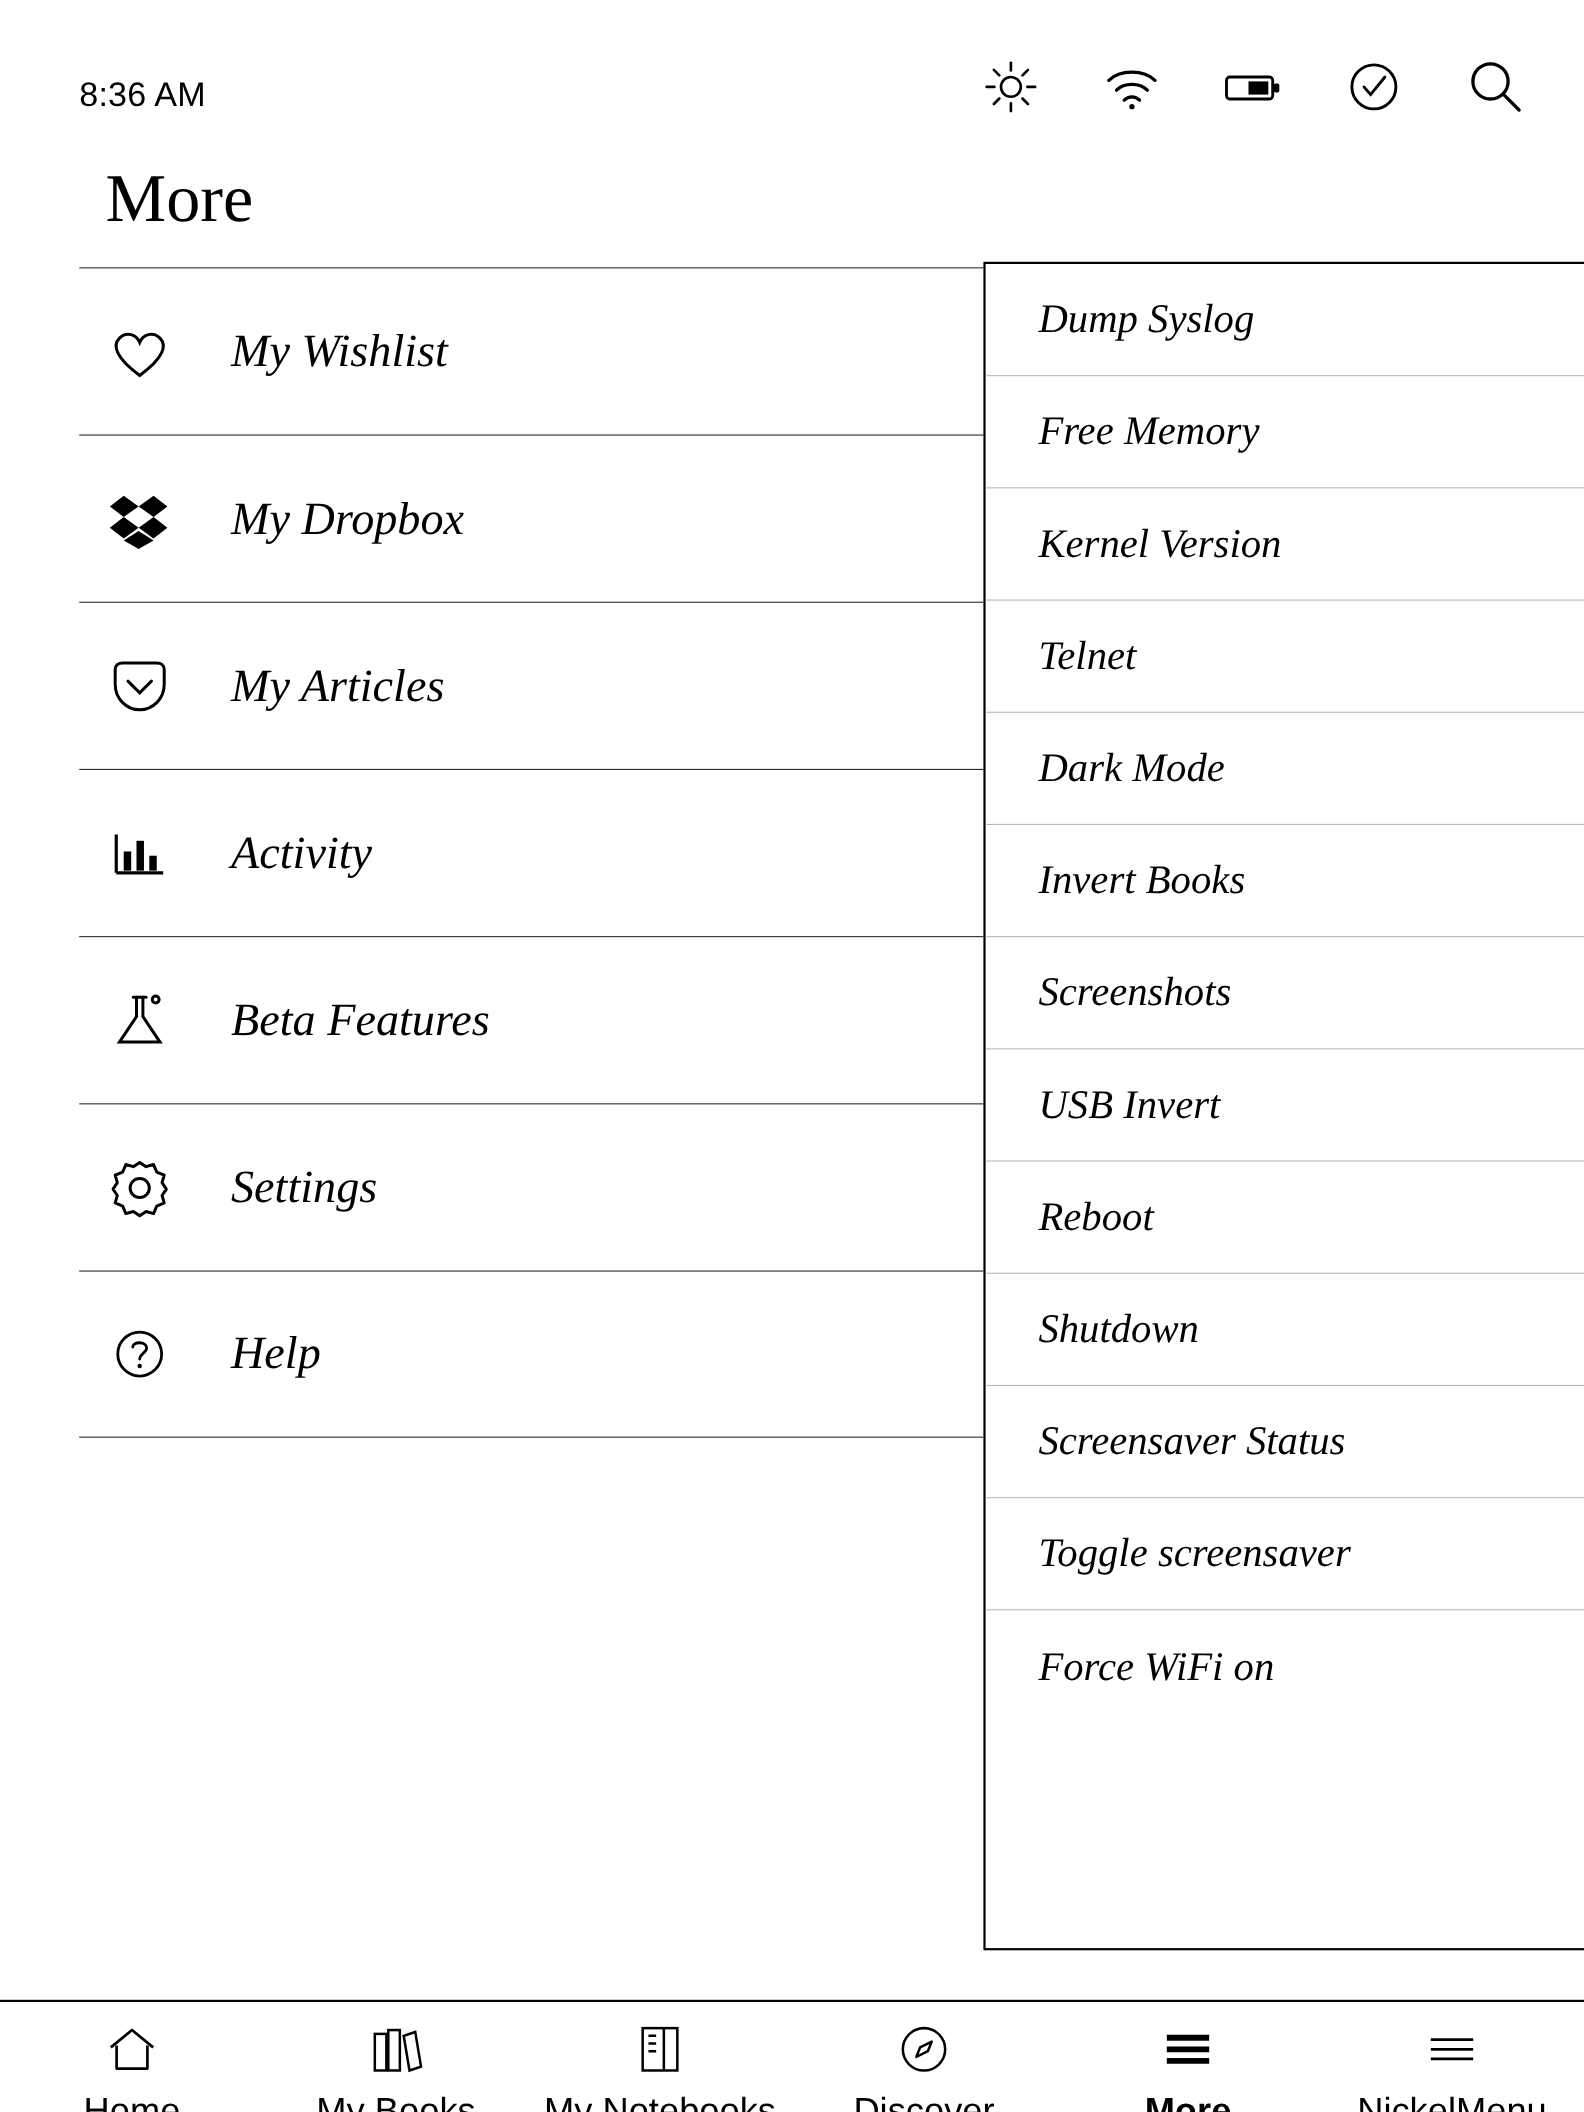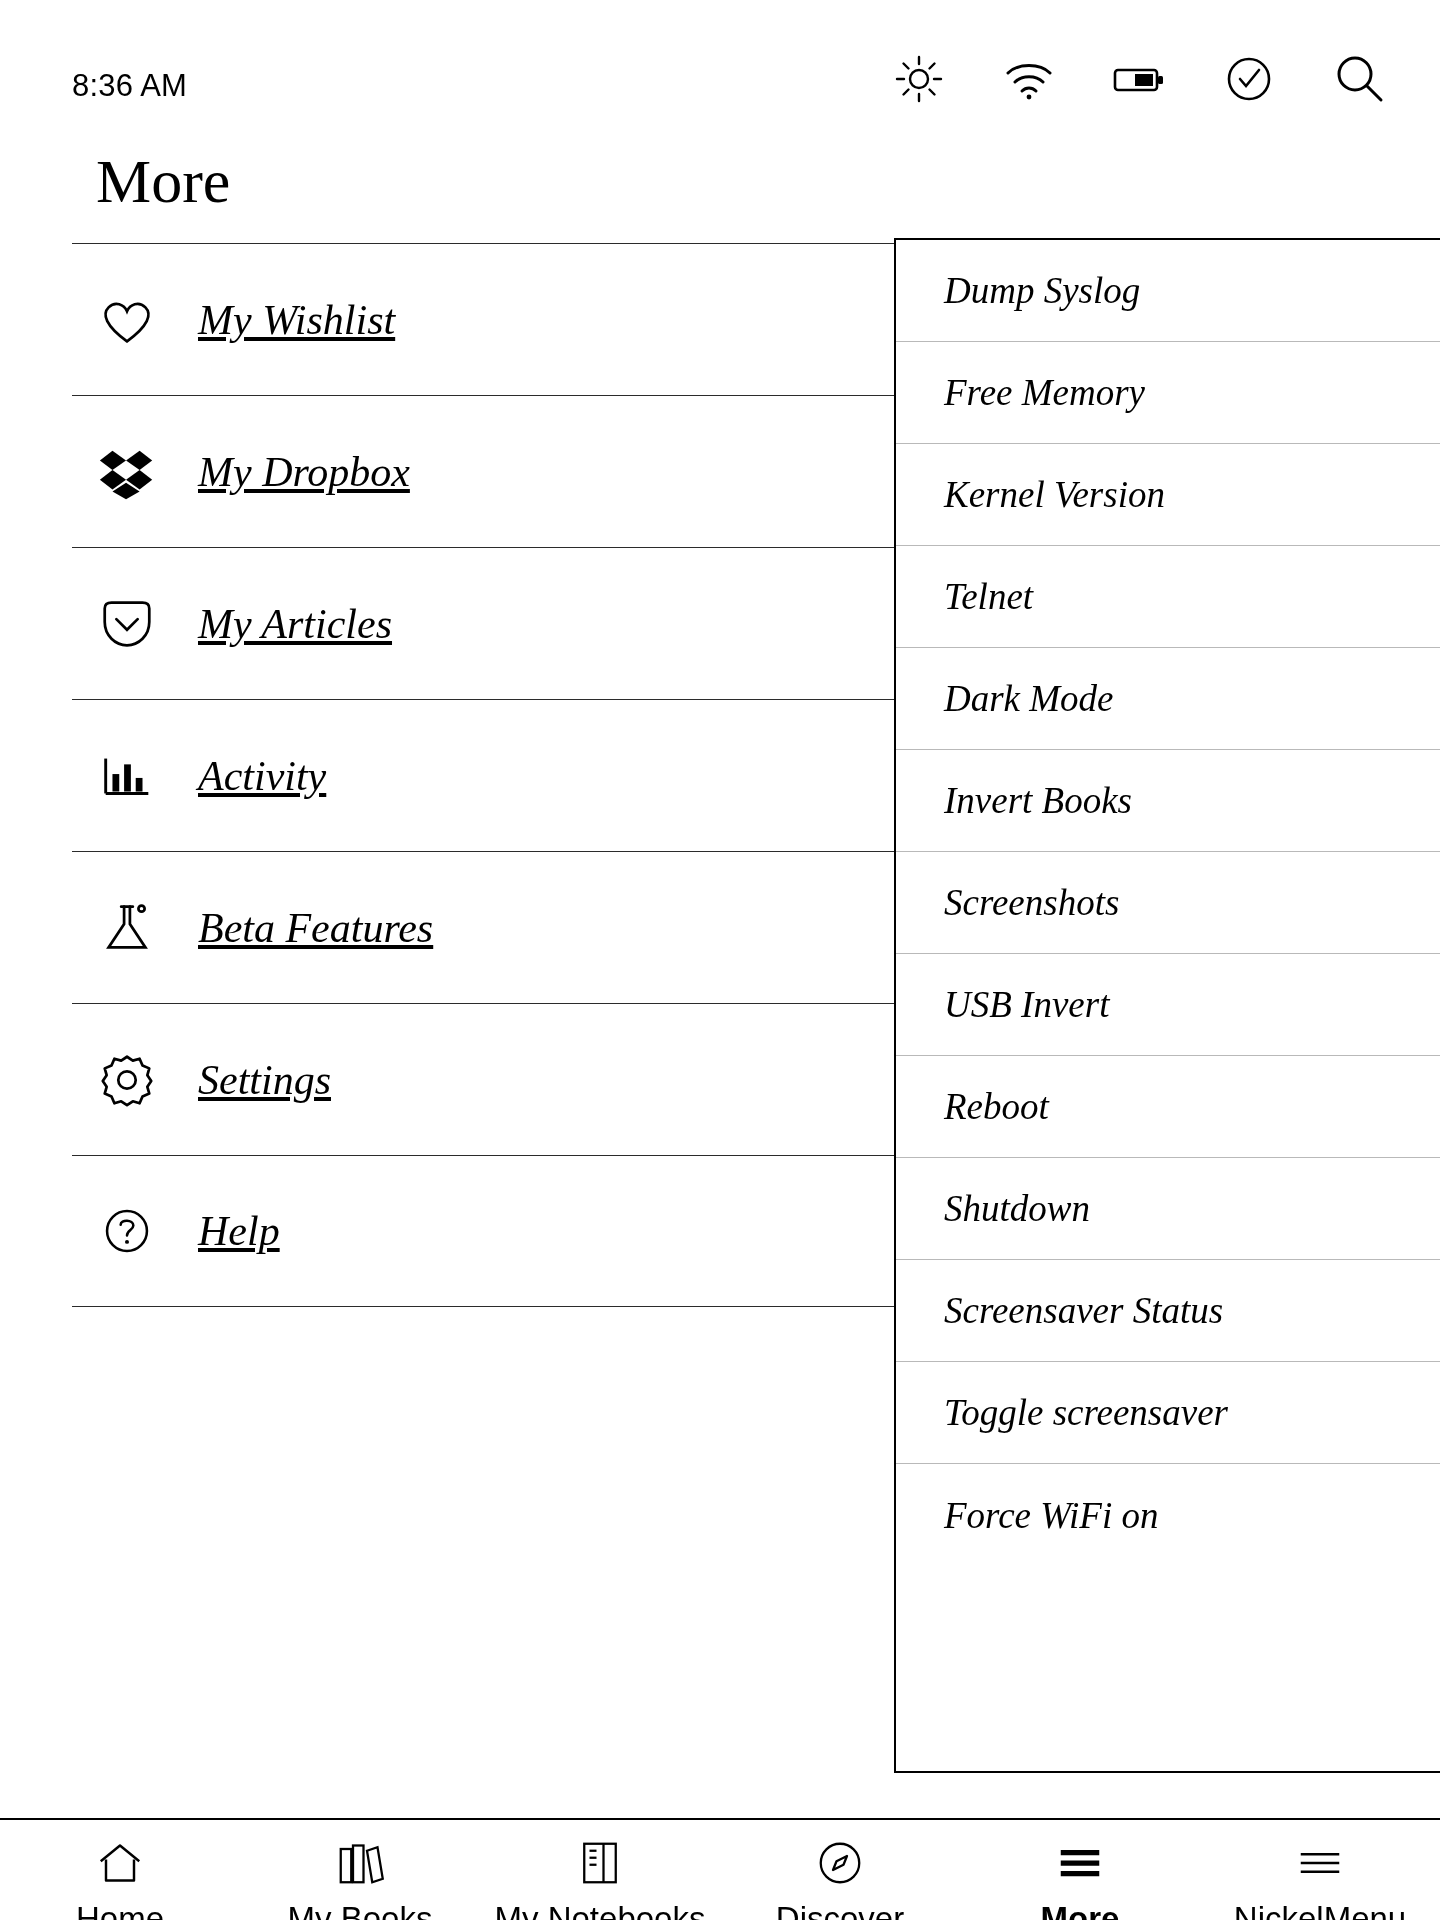--- a/index.html
+++ b/index.html
@@ -47,22 +47,21 @@
   }
   .menu-row:last-child { border-bottom: 1px solid #2b2b2b; }
   .menu-icon {
     width: 110px; min-width: 110px;
     display: flex; align-items: center; justify-content: center;
   }
   .menu-label {
     font-family: "Liberation Serif", serif;
     font-style: italic;
     font-size: 42px;
-    margin-left: 16px;
-    text-decoration: underline;
+    margin-left: 28px;
   }
 
   
   .popup {
     position: absolute;
     left: 894px; top: 238px;
     width: 602px; height: 1535px;
     background: #ffffff;
     border: 2px solid #000000;
     z-index: 20;

